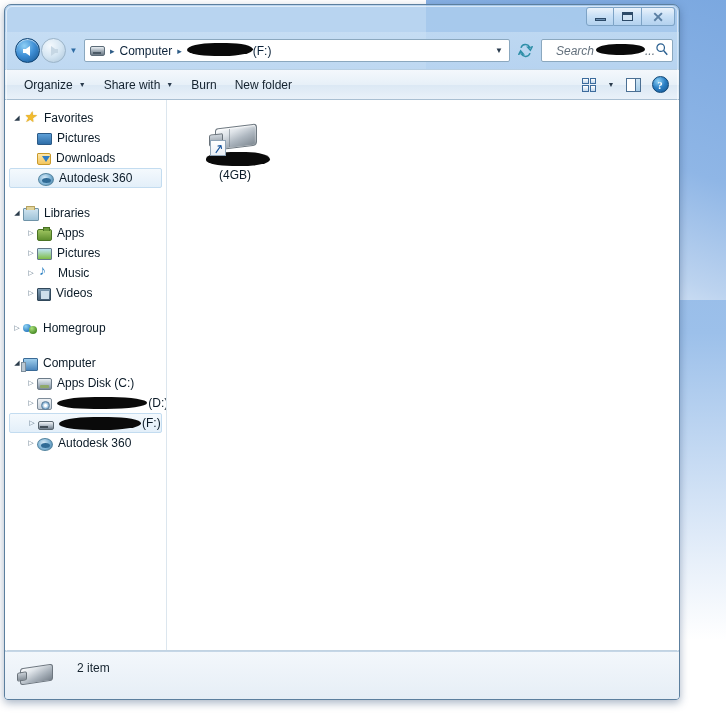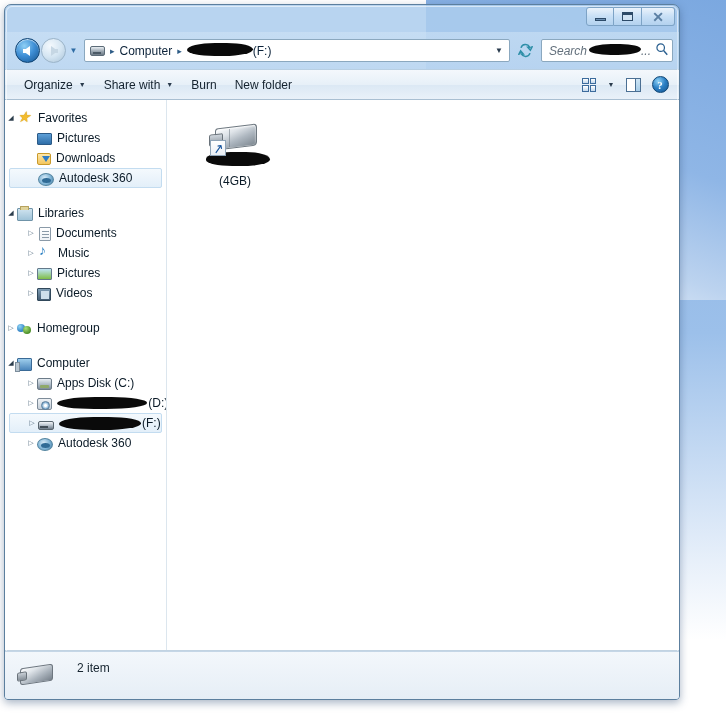--- a/index.html
+++ b/index.html
@@ -179,21 +179,21 @@
     flex: none;
   }
 
   #search-box {
     width: 132px; height: 23px;
     margin-left: 4px;
     background: #ffffff;
     border: 1px solid #8ba8bf;
     border-radius: 2px;
     display: flex; align-items: center;
-    padding: 0 3px 0 7px;
+    padding: 0 3px 0 14px;
     flex: none;
     position: relative;
   }
   #search-placeholder {
     font-size: 12px; font-style: italic; color: #63707c;
     white-space: nowrap;
   }
   #search-redact { width: 52px; height: 11px; margin-left: 2px; }
   #search-ellipsis { font-size: 12px; color: #63707c; font-style: italic; }
   #search-icon { margin-left: auto; flex: none; }
@@ -263,20 +263,21 @@
     background: #ffffff;
     padding-top: 8px;
     border-right: 1px solid #dce6ee;
     overflow: hidden;
     flex: none;
   }
   .nav-group { margin-bottom: 2px; }
   .nav-row {
     height: 20px;
     display: flex; align-items: center;
+    padding-left: 6px;
     font-size: 12px; color: #0a1a27;
     white-space: nowrap;
     position: relative;
   }
   .nav-row.child { padding-left: 20px; }
   .nav-row.selected {
     background: linear-gradient(180deg, #f4f9fd 0%, #e3eff9 100%);
     border: 1px solid #c3dcf0;
     border-radius: 2px;
     margin: 0 4px;
@@ -513,21 +514,21 @@
   }
   #file-label-redact {
     width: 64px; height: 14px;
     background: #0a0a0a;
     border-radius: 46% 44% 50% 48% / 58% 62% 55% 50%;
     margin-top: -6px;
     margin-left: 6px;
   }
   #file-size-label {
     font-size: 12px; color: #0a1a27;
-    margin-top: 8px;
+    margin-top: 2px;
   }
 
   
   #status-bar {
     height: 48px;
     background: linear-gradient(180deg, #f3f7fb 0%, #e6eef6 100%);
     border-top: 1px solid #c5d6e6;
     display: flex; align-items: center;
     padding-left: 12px;
     position: relative;
@@ -690,32 +691,32 @@
         <div class="nav-spacer"></div>
 
         <div class="nav-group">
           <div class="nav-row">
             <span class="twisty open">◢</span>
             <span class="nav-icon ic-libraries"></span>
             <span class="nav-label">Libraries</span>
           </div>
           <div class="nav-row child">
             <span class="twisty">▷</span>
-            <span class="nav-icon ic-doc"></span>
-            <span class="nav-label">Documents</span>
+            <span class="nav-icon ic-apps"></span>
+            <span class="nav-label">Apps</span>
+          </div>
+          <div class="nav-row child">
+            <span class="twisty">▷</span>
+            <span class="nav-icon ic-pictures"></span>
+            <span class="nav-label">Pictures</span>
           </div>
           <div class="nav-row child">
             <span class="twisty">▷</span>
             <span class="nav-icon"><i class="ic-music"></i></span>
             <span class="nav-label">Music</span>
-          </div>
-          <div class="nav-row child">
-            <span class="twisty">▷</span>
-            <span class="nav-icon ic-pictures"></span>
-            <span class="nav-label">Pictures</span>
           </div>
           <div class="nav-row child">
             <span class="twisty">▷</span>
             <span class="nav-icon ic-videos"></span>
             <span class="nav-label">Videos</span>
           </div>
         </div>
 
         <div class="nav-spacer"></div>
 

